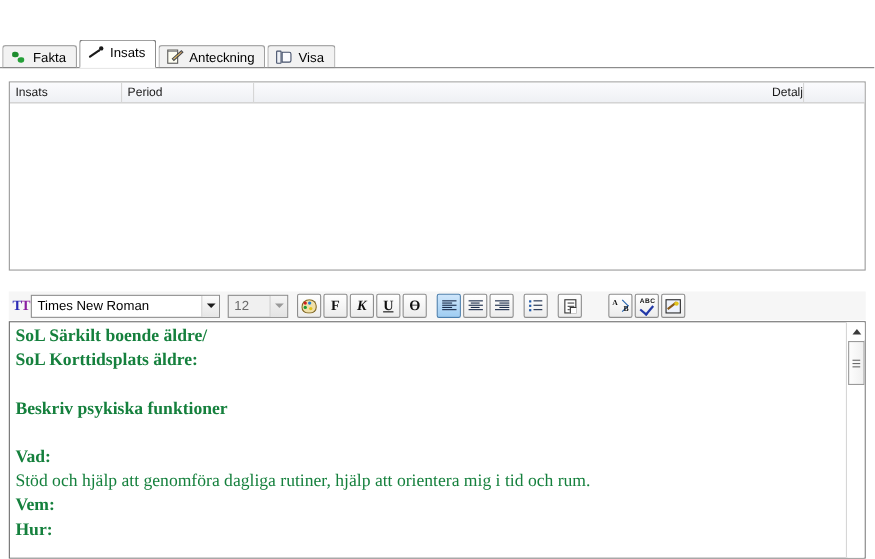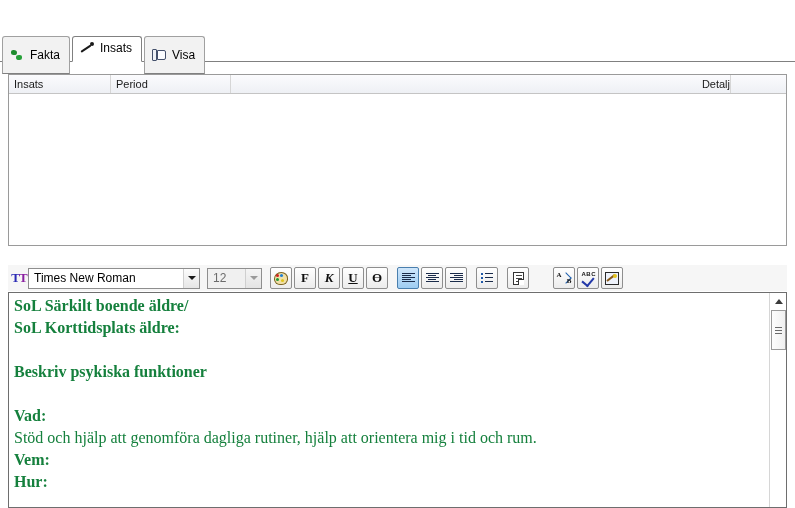--- a/index.html
+++ b/index.html
@@ -38,33 +38,33 @@
     position: absolute;
     left: 2px; top: 0;
     display: flex;
     align-items: flex-end;
     height: 26px;
   }
   .tab {
     display: flex;
     align-items: center;
     gap: 5px;
-    height: 38px;
+    height: 21px;
     padding: 0 9px 0 6px;
     margin-right: 2px;
     box-sizing: border-box;
     background: #f2f2f2;
     border: 1px solid #a0a0a0;
     border-bottom: 1px solid #808080;
     border-radius: 3px 3px 0 0;
     font-size: 12px;
     color: #000;
     white-space: nowrap;
     position: relative;
-    top: 12px;
+    top: 0;
   }
   .tab.active {
     background: #ffffff;
     border: 1px solid #808080;
     border-bottom: 1px solid #ffffff;
     height: 26px;
     top: 0;
     z-index: 3;
     padding-bottom: 2px;
   }
@@ -581,20 +581,24 @@
       <div class="tab">
         <span class="tab-ico"><span class="ico-globe"></span></span>
         <span class="tab-label">Fakta</span>
       </div>
 
       <div class="tab active">
         <span class="tab-ico"><span class="ico-pen"></span></span>
         <span class="tab-label">Insats</span>
       </div>
 
+      <div class="tab">
+        <span class="tab-ico"><span class="ico-note"></span></span>
+        <span class="tab-label">Anteckning</span>
+      </div>
 
 
       <div class="tab">
         <span class="tab-ico"><span class="ico-view"></span></span>
         <span class="tab-label">Visa</span>
       </div>
 
     </div>
   </div>
 

